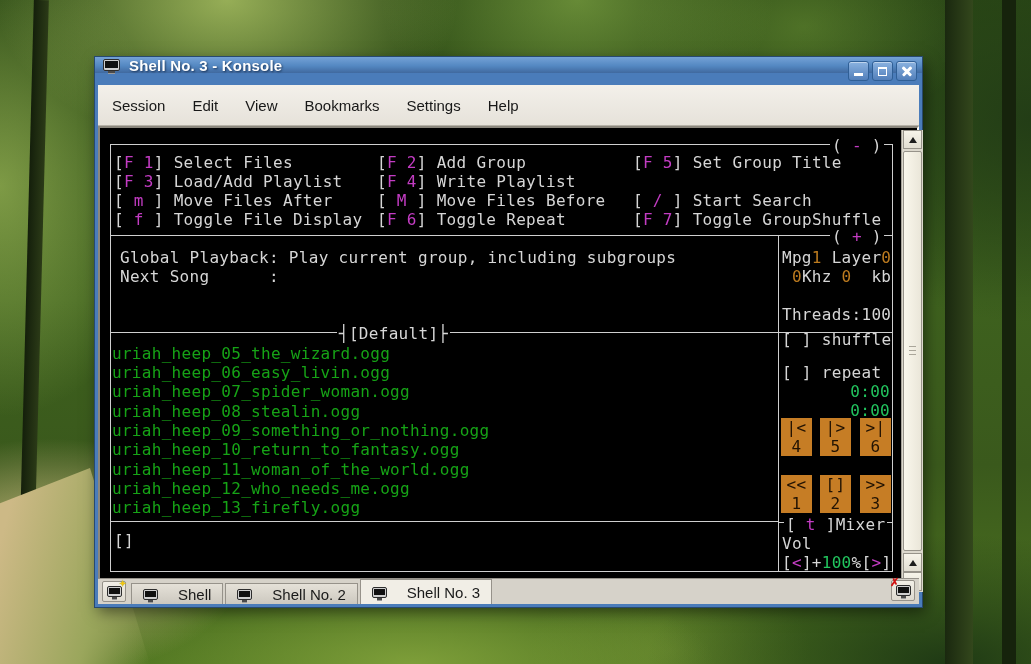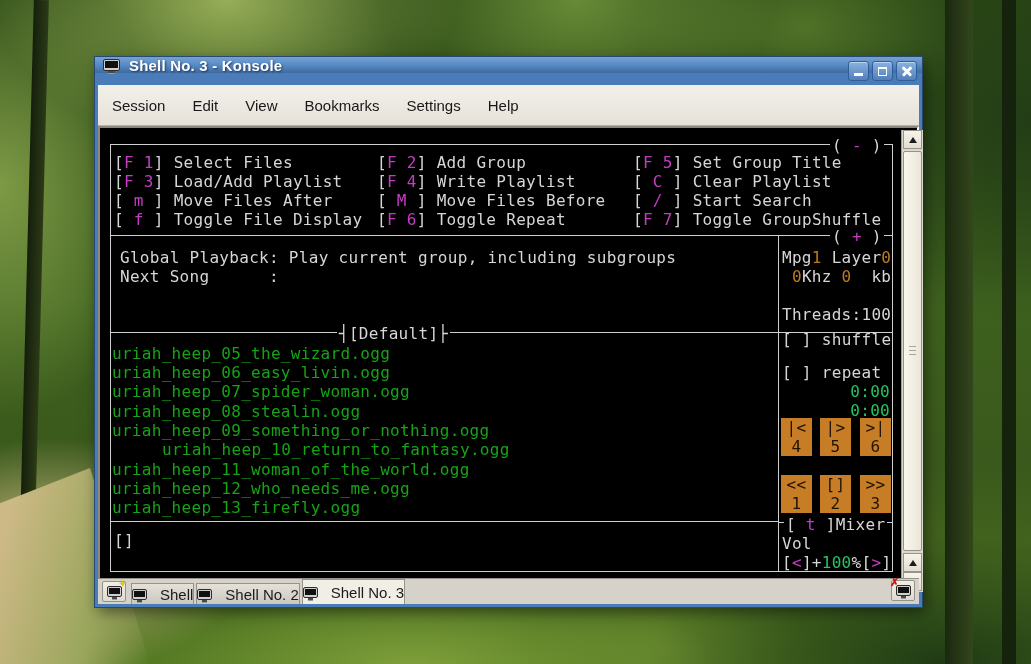--- a/index.html
+++ b/index.html
@@ -86,21 +86,21 @@
     background:linear-gradient(90deg,#faf7ec,#eae6d9); border:1px solid #97938a; border-radius:2px; }
   .sb-grip { position:absolute; left:5px; right:5px; top:50%; margin-top:-5px; height:10px;
     background:repeating-linear-gradient(180deg,#aaa69a 0 1px, transparent 1px 4px); }
 
   
   .tabbar { position:absolute; left:0; right:0; bottom:0; height:26px; background:#d6d2c9;
     border-top:1px solid #96928a; display:flex; align-items:flex-end; padding-left:4px; }
   .newtab-btn { position:relative; width:24px; height:21px; margin:0 5px 2px 0; background:linear-gradient(180deg,#f2efe7,#ddd9cf);
     border:1px solid #96928a; border-radius:2px; display:flex; align-items:center; justify-content:center; }
   .sparkle { position:absolute; top:-4px; right:-2px; color:#f2c414; font-size:10px; text-shadow:0 0 1px #7a5; }
-  .tab { display:flex; align-items:center; gap:13px; padding:0 0; height:21px;
+  .tab { display:flex; align-items:center; gap:20px; padding:0 11px; height:21px;
     background:linear-gradient(180deg,#e5e1d8,#ccc8bf); border:1px solid #96928a; border-bottom:none; font-size:15px; color:#1a1a1a; }
   .tab + .tab { margin-left:2px; }
   .tab.active { height:25px; background:#f1eee6; position:relative; z-index:2; }
   .closetab-btn { position:absolute; right:4px; bottom:3px; width:24px; height:21px; background:linear-gradient(180deg,#f2efe7,#ddd9cf);
     border:1px solid #96928a; border-radius:2px; display:flex; align-items:center; justify-content:center; }
   .red-x { position:absolute; top:-5px; left:-2px; color:#cf1414; font-size:11px; font-weight:bold; }
 </style>
 </head>
 <body>
 
@@ -152,21 +152,20 @@
         <div class="hl" style="left:675px; top:392px; width:115px;"></div>
 
         <div class="t onblack" style="left:727px; top:6px;"><span>( </span><span class="mag">-</span><span> )</span></div>
         <div class="t onblack" style="left:727px; top:97px;"><span>( </span><span class="mag">+</span><span> )</span></div>
 
         <div class="t" style="left:11px;  top:23px;"><span>[</span><span class="mag">F 1</span><span>]</span><span class="kb-label">Select Files</span></div>
         <div class="t" style="left:274px; top:23px;"><span>[</span><span class="mag">F 2</span><span>]</span><span class="kb-label">Add Group</span></div>
         <div class="t" style="left:530px; top:23px;"><span>[</span><span class="mag">F 5</span><span>]</span><span class="kb-label">Set Group Title</span></div>
         <div class="t" style="left:11px;  top:42px;"><span>[</span><span class="mag">F 3</span><span>]</span><span class="kb-label">Load/Add Playlist</span></div>
         <div class="t" style="left:274px; top:42px;"><span>[</span><span class="mag">F 4</span><span>]</span><span class="kb-label">Write Playlist</span></div>
-        <div class="t" style="left:530px; top:42px;"><span>[</span><span class="mag"> C </span><span>]</span><span class="kb-label">Clear Playlist</span></div>
         <div class="t" style="left:11px;  top:61px;"><span>[</span><span class="mag"> m </span><span>]</span><span class="kb-label">Move Files After</span></div>
         <div class="t" style="left:274px; top:61px;"><span>[</span><span class="mag"> M </span><span>]</span><span class="kb-label">Move Files Before</span></div>
         <div class="t" style="left:530px; top:61px;"><span>[</span><span class="mag"> / </span><span>]</span><span class="kb-label">Start Search</span></div>
         <div class="t" style="left:11px;  top:80px;"><span>[</span><span class="mag"> f </span><span>]</span><span class="kb-label">Toggle File Display</span></div>
         <div class="t" style="left:274px; top:80px;"><span>[</span><span class="mag">F 6</span><span>]</span><span class="kb-label">Toggle Repeat</span></div>
         <div class="t" style="left:530px; top:80px;"><span>[</span><span class="mag">F 7</span><span>]</span><span class="kb-label">Toggle GroupShuffle</span></div>
 
         <div class="t" style="left:17px; top:118px;">Global Playback: Play current group, including subgroups</div>
         <div class="t" style="left:17px; top:137px;">Next Song      :</div>
 
@@ -174,21 +173,21 @@
         <div class="t" style="left:679px; top:137px;"><span> </span><span class="org">0</span><span>Khz </span><span class="org">0</span><span>  kb</span></div>
         <div class="t" style="left:679px; top:175px;">Threads:100</div>
 
         <div class="t onblack" style="left:234px; top:194px;"><span>┤</span><span>[Default]</span><span>├</span></div>
 
         <div class="t grn" style="left:9px; top:214px;">uriah_heep_05_the_wizard.ogg</div>
         <div class="t grn" style="left:9px; top:233px;">uriah_heep_06_easy_livin.ogg</div>
         <div class="t grn" style="left:9px; top:252px;">uriah_heep_07_spider_woman.ogg</div>
         <div class="t grn" style="left:9px; top:272px;">uriah_heep_08_stealin.ogg</div>
         <div class="t grn" style="left:9px; top:291px;">uriah_heep_09_something_or_nothing.ogg</div>
-        <div class="t grn" style="left:26px; top:310px;padding-left:33px;">uriah_heep_10_return_to_fantasy.ogg</div>
+        <div class="t grn" style="left:9px; top:310px;">uriah_heep_10_return_to_fantasy.ogg</div>
         <div class="t grn" style="left:9px; top:330px;">uriah_heep_11_woman_of_the_world.ogg</div>
         <div class="t grn" style="left:9px; top:349px;">uriah_heep_12_who_needs_me.ogg</div>
         <div class="t grn" style="left:9px; top:368px;">uriah_heep_13_firefly.ogg</div>
 
         <div class="t" style="left:679px; top:200px;"><span>[ ]</span><span class="kb-label">shuffle</span></div>
         <div class="t" style="left:679px; top:233px;"><span>[ ]</span><span class="kb-label">repeat</span></div>
         <div class="t yel" style="left:679px; top:252px; width:108px; text-align:right;">0:00</div>
         <div class="t yel" style="left:679px; top:271px; width:108px; text-align:right;">0:00</div>
 
         <div class="tbtn" style="left:678px; top:288px;">

